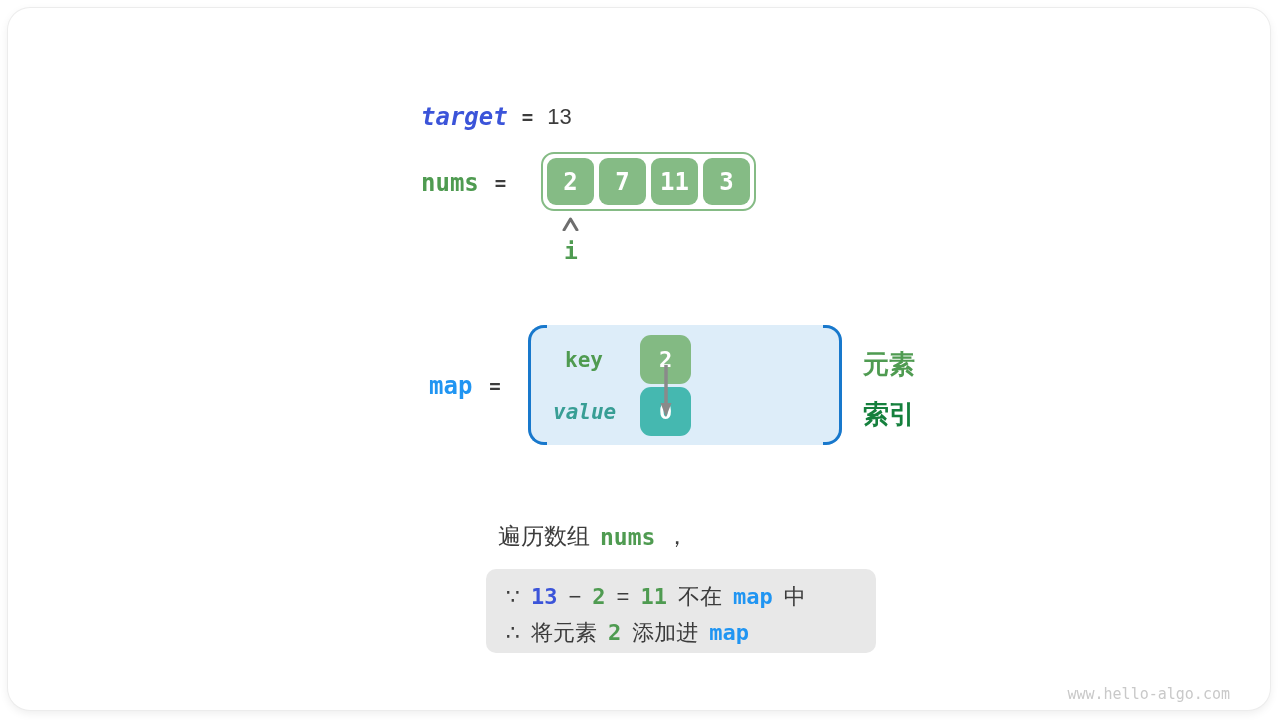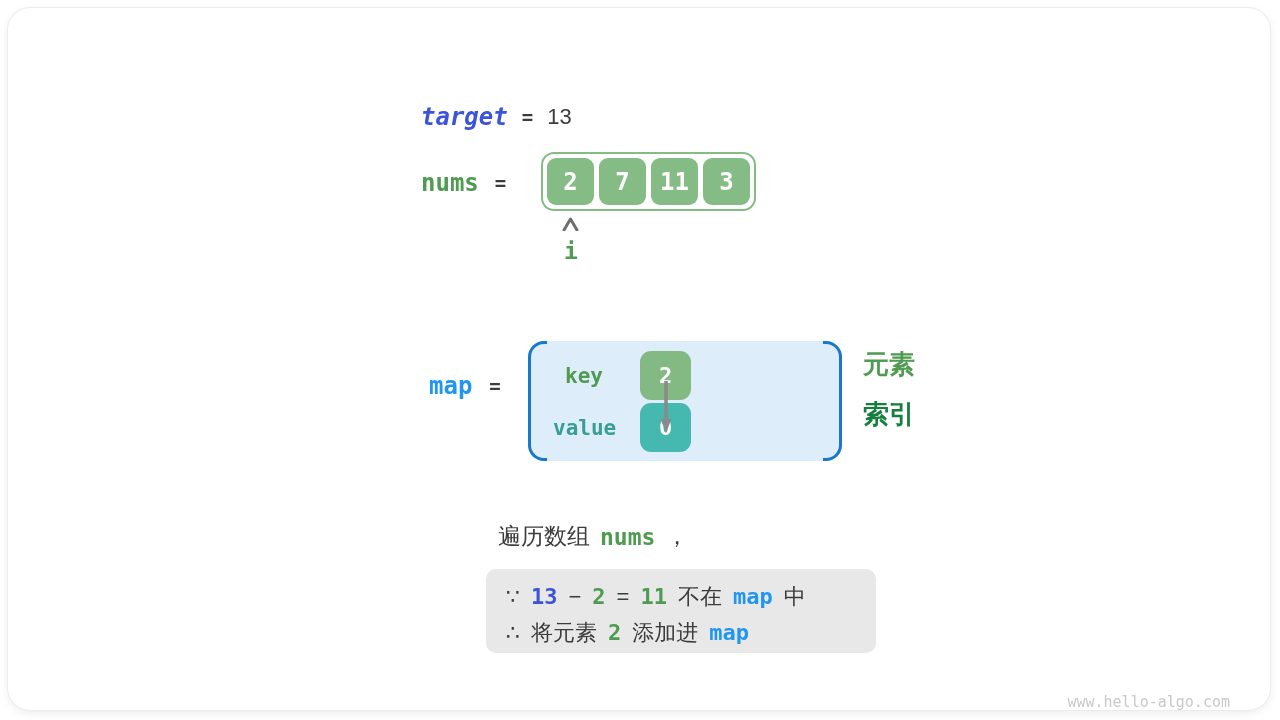--- a/index.html
+++ b/index.html
@@ -39,28 +39,28 @@
 
   .caret-wrap{position:absolute;left:554px;top:209px;width:17px;height:14px;}
   .ptr-label{position:absolute;left:556px;top:230px;color:#4f9b51;font-weight:bold;font-size:23px;}
 
   
   .map-label-row{position:absolute;left:421px;top:364px;display:flex;align-items:center;gap:17px;}
   .kw-map{color:#2095f2;font-weight:bold;font-size:24px;}
 
   .map-box{
     position:absolute;left:520px;top:317px;width:314px;height:120px;
-    background:#ddedf9;border-radius:16px;margin-top:16px;
+    background:#ddedf9;border-radius:16px;
   }
   .bracket{position:absolute;top:0;bottom:0;width:19px;box-sizing:border-box;}
   .bracket.left{left:0;border:3px solid #1878cc;border-right:none;border-radius:16px 0 0 16px;}
   .bracket.right{right:0;border:3px solid #1878cc;border-left:none;border-radius:0 16px 16px 0;}
 
   .key-label{position:absolute;left:37px;top:23px;color:#4f9b51;font-weight:bold;font-size:21px;}
-  .value-label{position:absolute;left:25px;top:75px;color:#389e95;font-weight:bold;font-size:21px;}
+  .value-label{position:absolute;left:25px;top:75px;color:#389e95;font-weight:bold;font-size:21px;font-style:italic;}
   .key-box{
     position:absolute;left:112px;top:10px;width:51px;height:49px;border-radius:11px;
     background:#83ba83;color:#fff;font-size:22px;font-weight:bold;
     display:flex;align-items:center;justify-content:center;
   }
   .value-box{
     position:absolute;left:112px;top:62px;width:51px;height:49px;border-radius:11px;
     background:#45b8b0;color:#fff;font-size:22px;font-weight:bold;
     display:flex;align-items:center;justify-content:center;
   }
@@ -79,21 +79,21 @@
     background:#e8e8e8;border-radius:10px;box-sizing:border-box;
     padding:8px 0 0 20px;display:flex;flex-direction:column;justify-content:center;gap:2px;
   }
   .note-line{display:flex;align-items:center;gap:11px;font-size:22px;line-height:34px;}
   .tok-royal{color:#3b54d9;font-weight:bold;font-size:22px;}
   .tok-green{color:#4f9b51;font-weight:bold;font-size:22px;}
   .tok-blue{color:#2095f2;font-weight:bold;font-size:22px;}
   .tok-dark{color:#3c3c3c;}
 
   
-  .watermark{position:absolute;right:40px;top:677px;font-size:15px;color:#c9c9c9;margin-top:8px;}
+  .watermark{position:absolute;right:40px;top:677px;font-size:15px;color:#c9c9c9;}
 </style>
 </head>
 <body>
 
 <div class="card">
 
   <div class="target-row">
     <span class="kw-target mono">target</span>
     <span class="eq mono">=</span>
     <span class="plain-val">13</span>

